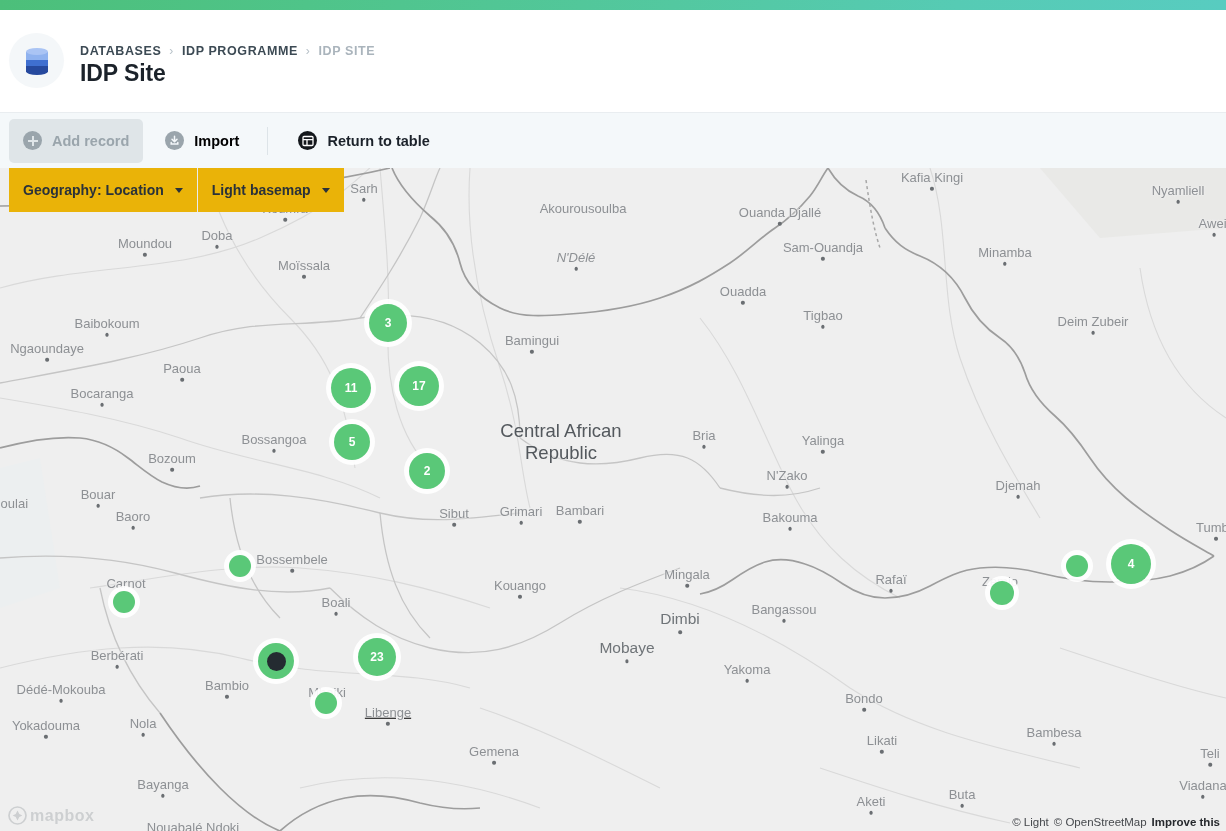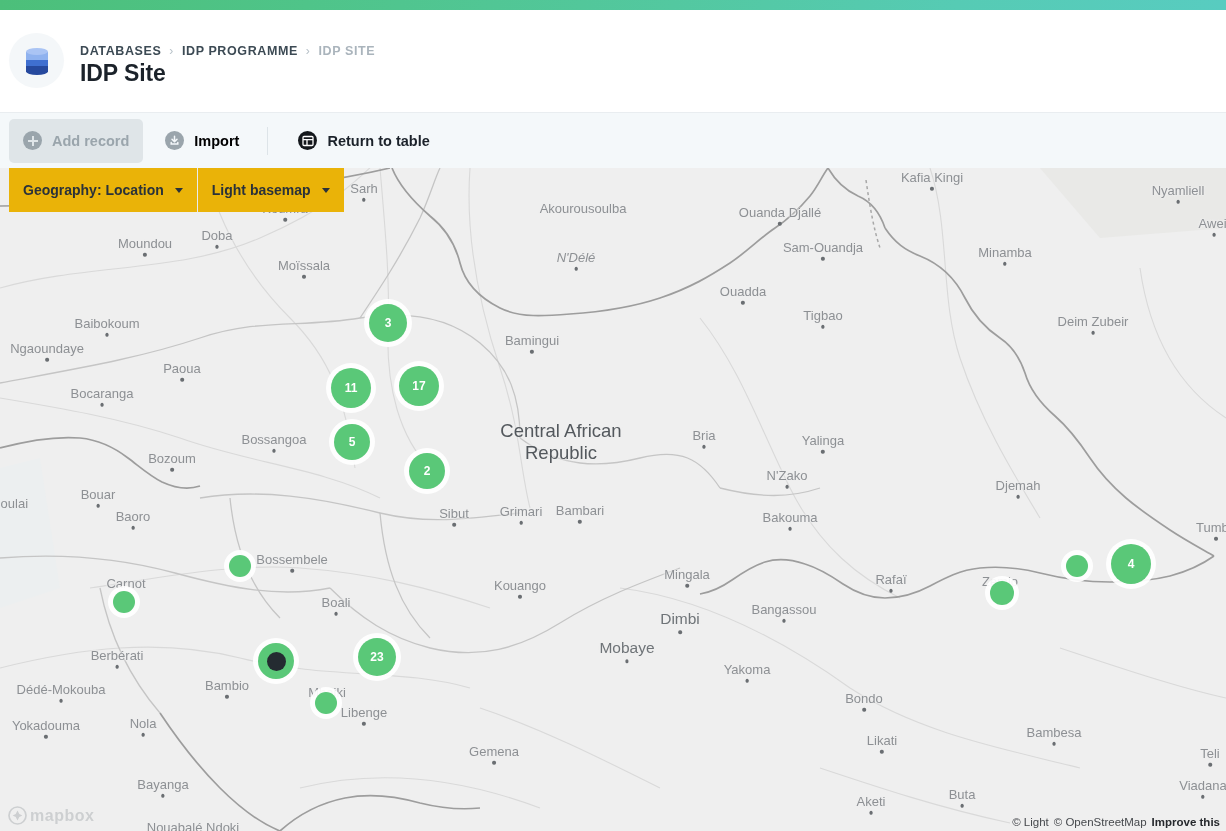--- a/index.html
+++ b/index.html
@@ -482,21 +482,21 @@
           <span class="dot"></span>
         </div>
         <div class="place" style="left: 61px; top: 524px;">
           <span class="nm">Dédé-Mokouba</span>
           <span class="dot"></span>
         </div>
         <div class="place" style="left: 327px; top: 527px;">
           <span class="nm">Mbaiki</span>
           <span class="dot"></span>
         </div>
-        <div class="place" style="left: 364px; top: 547px;">
+        <div class="place" style="left: 388px; top: 547px; text-decoration: underline;">
           <span class="nm">Libenge</span>
           <span class="dot"></span>
         </div>
         <div class="place" style="left: 864px; top: 533px;">
           <span class="nm">Bondo</span>
           <span class="dot"></span>
         </div>
         <div class="place" style="left: 143px; top: 558px;">
           <span class="nm">Nola</span>
           <span class="dot"></span>

